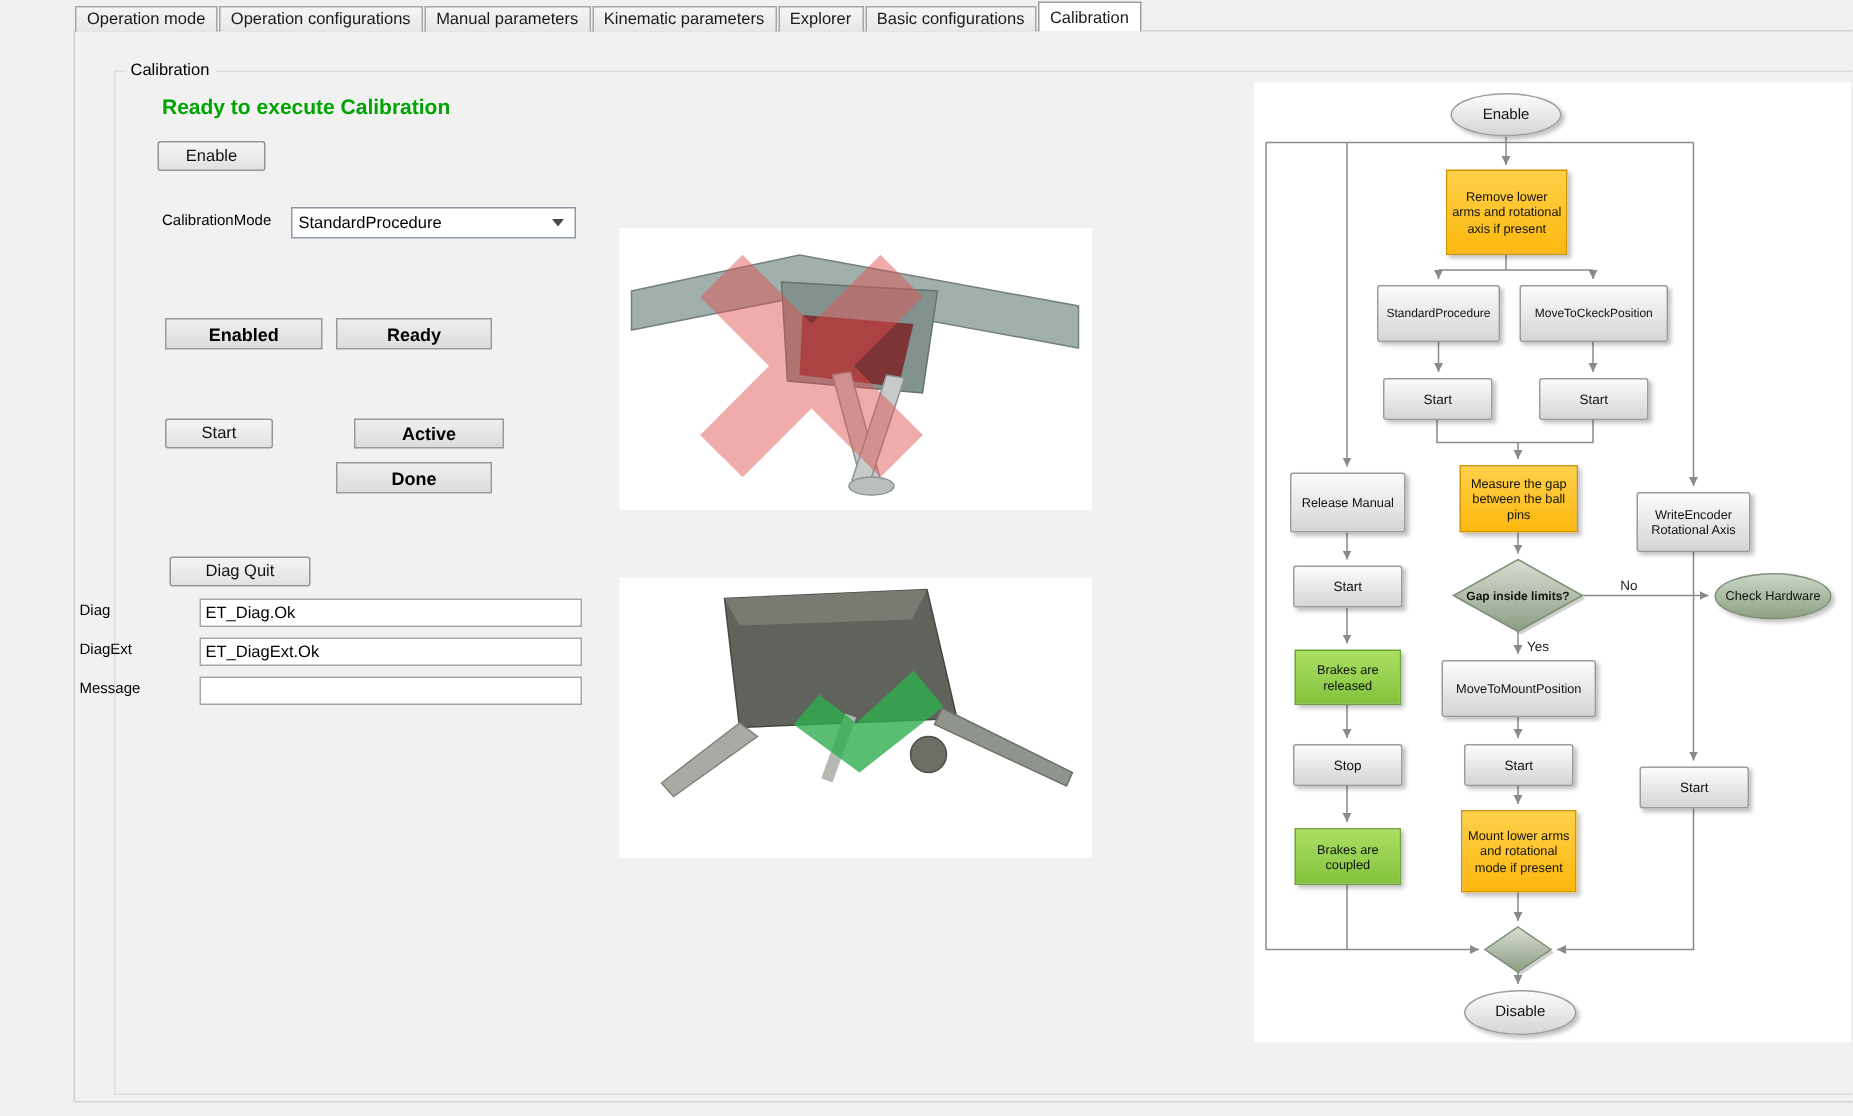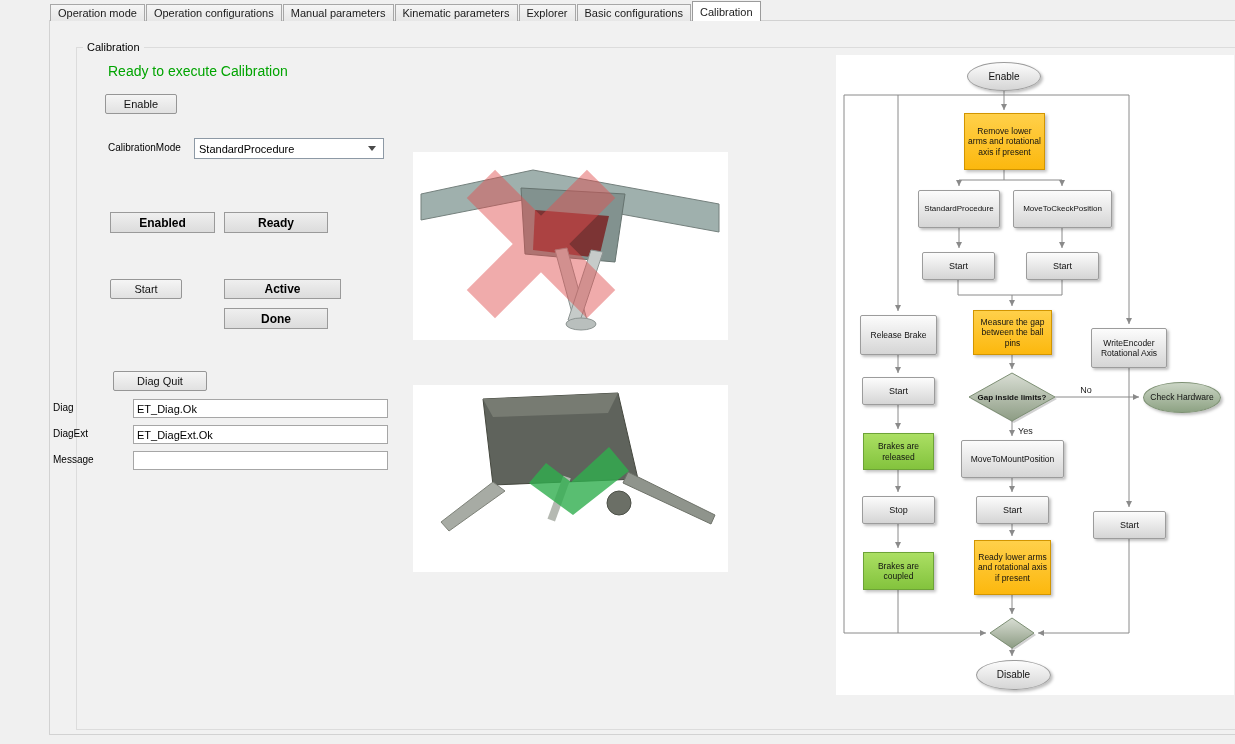--- a/index.html
+++ b/index.html
@@ -13,21 +13,21 @@
   .tab.active { background:#ffffff; height:20px; z-index:6; border-color:#9b9b9b; }
 
   .page { position:absolute; left:1px; top:20px; width:1232px; height:715px;
           background:#f1f1f1; border:1px solid #d2d2d2; box-sizing:border-box; }
 
   
   .groupbox { position:absolute; left:28px; top:47px; width:1180px; height:681px; border:1px solid #dcdcdc; }
   .groupbox-label { position:absolute; left:35px; top:41px; background:#f1f1f1; padding:0 4px; font-size:11px; color:#000; }
 
   
-  .status { position:absolute; left:60px; top:63px; font-size:14px; font-weight:normal; color:#00a400; }
+  .status { position:absolute; left:60px; top:63px; font-size:14px; font-weight:bold; color:#00a400; }
   .btn { position:absolute; display:flex; align-items:center; justify-content:center; font-size:11px; color:#111;
          background:linear-gradient(#f5f5f5,#e1e1e1); border:1px solid #969696; border-radius:2px; box-sizing:border-box; cursor:default; }
   .indicator { position:absolute; display:flex; align-items:center; justify-content:center; font-size:12px; font-weight:bold; color:#000;
          background:linear-gradient(#efefef,#dcdcdc); border:1px solid #9a9a9a; box-sizing:border-box; }
   .lbl { position:absolute; font-size:10px; color:#000; }
   .lbl.r { width:75px; left:5px; text-align:left; }
   .tb { position:absolute; left:85px; width:255px; height:19px; border:1px solid #a6a6a6; background:#fff;
         font-size:11px; padding:1px 3px; box-sizing:border-box; font-family:"Liberation Sans", sans-serif; color:#000; }
   .dd { position:absolute; left:146px; top:138px; width:190px; height:21px; border:1px solid #8d99a5; background:#fff;
         display:flex; align-items:center; font-size:11px; padding-left:4px; box-sizing:border-box; cursor:default; }
@@ -79,21 +79,21 @@
   <div class="lbl" style="left:60px;top:142px">CalibrationMode</div>
   <div class="dd">
     <span>StandardProcedure</span>
     <span class="arrow"></span>
   </div>
 
   <div class="indicator" style="left:62px;top:212px;width:105px;height:21px">Enabled</div>
   <div class="indicator" style="left:176px;top:212px;width:104px;height:21px">Ready</div>
 
   <div class="btn" style="left:62px;top:279px;width:72px;height:20px">Start</div>
-  <div class="indicator" style="left:176px;top:279px;width:117px;height:20px">Active</div>
+  <div class="indicator" style="left:188px;top:279px;width:100px;height:20px">Active</div>
   <div class="indicator" style="left:176px;top:308px;width:104px;height:21px">Done</div>
 
   <div class="btn" style="left:65px;top:371px;width:94px;height:20px">Diag Quit</div>
 
   <div class="lbl r" style="top:402px">Diag</div>
   <input class="tb" style="top: 399px;" readonly="" value="ET_Diag.Ok">
 
   <div class="lbl r" style="top:428px">DiagExt</div>
   <input class="tb" style="top: 425px;" readonly="" value="ET_DiagExt.Ok">
 
@@ -194,25 +194,25 @@
     <div class="fcbox fcyellow" style="left:137px;top:255px;width:79px;height:45px">Measure the gap between the ball pins</div>
 
     <div class="fcdtext" style="left:139px;top:328px;width:74px;height:29px">Gap inside limits?</div>
 
     <div class="fcghe" style="left:307px;top:327px;width:78px;height:31px">Check Hardware</div>
 
     <div class="fcbox fcgray" style="left:125px;top:385px;width:103px;height:38px;font-size:8.5px">MoveToMountPosition</div>
 
     <div class="fcbox fcgray" style="left:140px;top:441px;width:73px;height:28px;font-size:9px">Start</div>
 
-    <div class="fcbox fcyellow" style="left:138px;top:485px;width:77px;height:55px">Ready lower arms and rotational axis if present</div>
+    <div class="fcbox fcyellow" style="left:138px;top:485px;width:77px;height:55px">Mount lower arms and rotational mode if present</div>
 
     <div class="fcbox fcgray fcellipse" style="left:140px;top:605px;width:75px;height:30px;font-size:10px">Disable</div>
 
-    <div class="fcbox fcgray" style="left:24px;top:260px;width:77px;height:40px;font-size:8.5px">Release Brake</div>
+    <div class="fcbox fcgray" style="left:24px;top:260px;width:77px;height:40px;font-size:8.5px">Release Manual</div>
     <div class="fcbox fcgray" style="left:26px;top:322px;width:73px;height:28px;font-size:9px">Start</div>
     <div class="fcbox fcgreen" style="left:27px;top:378px;width:71px;height:37px">Brakes are released</div>
     <div class="fcbox fcgray" style="left:26px;top:441px;width:73px;height:28px;font-size:9px">Stop</div>
     <div class="fcbox fcgreen" style="left:27px;top:497px;width:71px;height:38px">Brakes are coupled</div>
 
     <div class="fcbox fcgray" style="left:255px;top:273px;width:76px;height:40px;font-size:8.5px">WriteEncoder Rotational Axis</div>
     <div class="fcbox fcgray" style="left:257px;top:456px;width:73px;height:28px;font-size:9px">Start</div>
   </div>
 
 </div>

